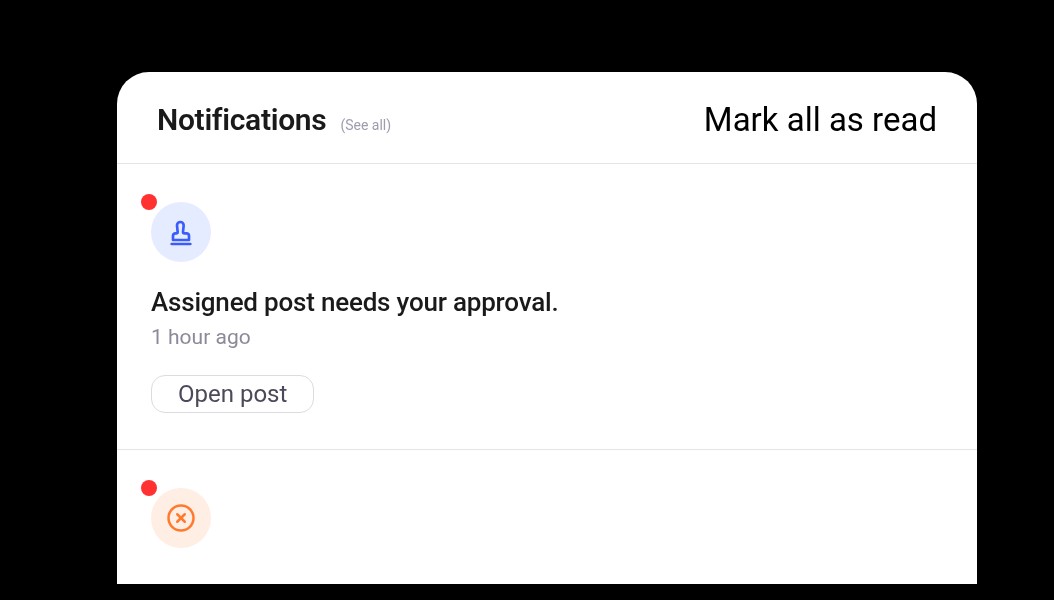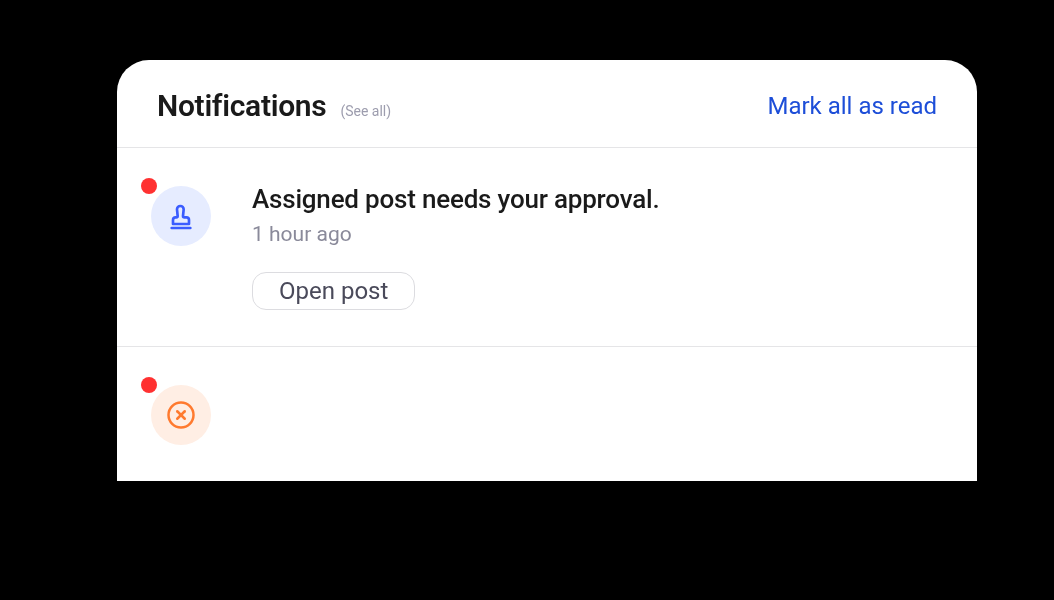--- a/index.html
+++ b/index.html
@@ -15,21 +15,21 @@
       display: flex;
       align-items: center;
       justify-content: center;
       overflow: hidden;
     }
     .panel {
       background: #ffffff;
       border-radius: 32px 32px 0 0;
       width: 860px;
       position: absolute;
-      top: 60px;
+      top: 72px;
       left: 117px;
       overflow: hidden;
     }
     .header {
       display: flex;
       align-items: center;
       justify-content: space-between;
       padding: 28px 40px 24px 40px;
       border-bottom: 1px solid #e5e5e7;
     }
@@ -43,30 +43,31 @@
       font-weight: 600;
       color: #1a1a1a;
       letter-spacing: -0.3px;
     }
     .see-all {
       font-size: 14px;
       color: #9d9dae;
       cursor: pointer;
     }
     .mark-read {
-      font-size: 24px;
-      color: #1d4ed8;
+      font-size: 33px;
+      color: #000000;
       cursor: pointer;
     }
     .notification {
       display: flex;
       align-items: flex-start;
       padding: 36px 40px 36px 34px;
       border-bottom: 1px solid #e5e5e7;
-      gap: 41px;
+      gap: 25px;
+      flex-direction: column;
     }
     .notification:last-child {
       border-bottom: none;
     }
     .icon-wrapper {
       position: relative;
       flex-shrink: 0;
     }
     .icon-circle {
       width: 60px;

